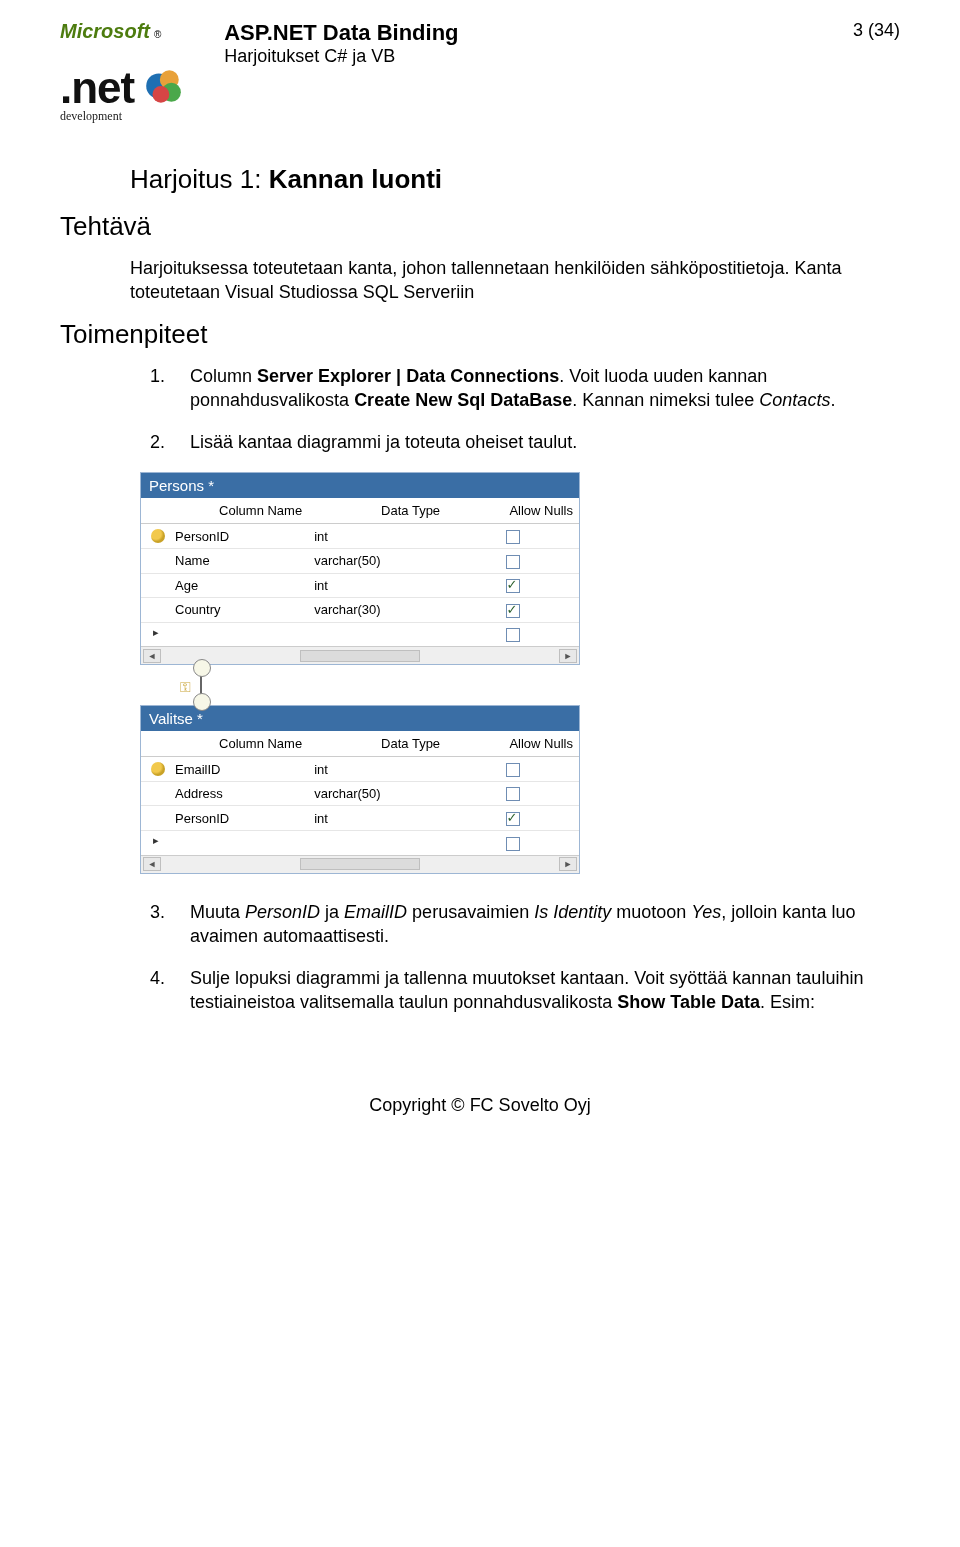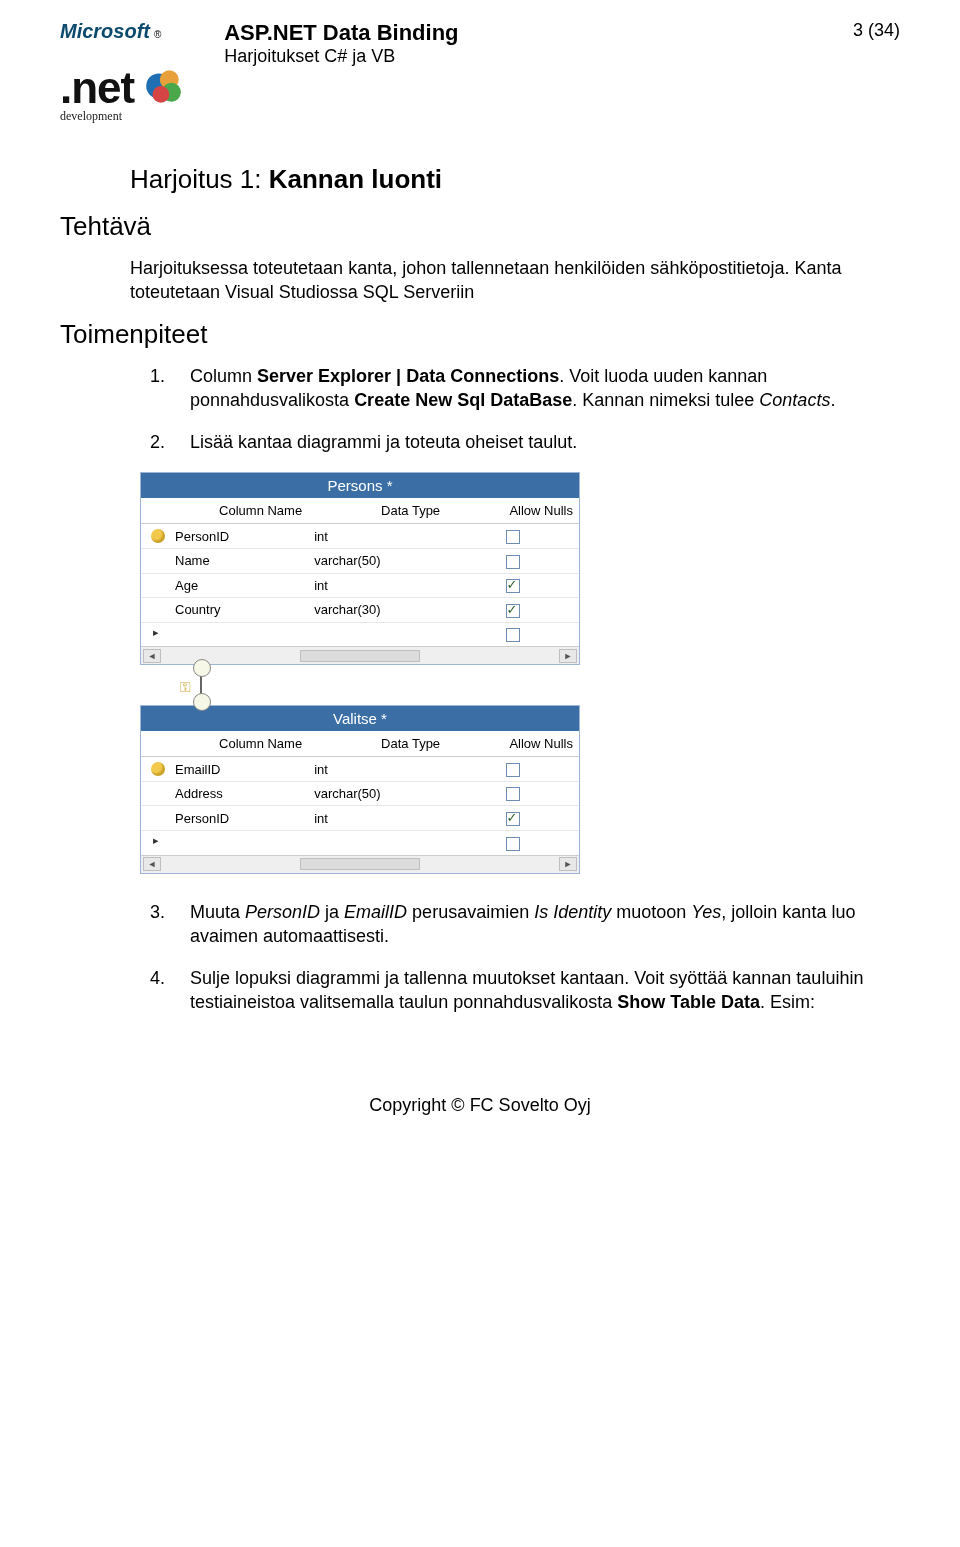--- a/index.html
+++ b/index.html
@@ -8,21 +8,21 @@
     background: #fff;
     color: #000;
     width: 960px;
     margin: 0 auto;
     position: relative;
     padding: 20px 60px 40px 60px;
   }
   .header-row { display: flex; align-items: flex-start; justify-content: space-between; margin-bottom: 40px; }
   .logo-block { display: flex; flex-direction: column; align-items: flex-start; }
   .ms-logo { display: flex; align-items: baseline; gap: 4px; }
-  .ms-text { font-family: Arial; font-size: 20px; font-weight: bold; font-style: italic; color: #0c4a6e; }
+  .ms-text { font-family: Arial; font-size: 20px; font-weight: bold; font-style: italic; color: #4d7c0f; }
   .reg { font-size: 10px; vertical-align: super; }
   .net-row { display: flex; align-items: center; gap: 8px; margin-top: 20px; }
   .net-text { font-size: 44px; font-weight: 900; color: #111; letter-spacing: -1px; }
   .net-icon svg { width: 42px; height: 42px; }
   .dev-text { font-family: Georgia, serif; font-size: 12px; color: #222; margin-top: -4px; }
   .center-head { text-align: left; flex: 1; margin-left: 40px; }
   .doc-title { font-size: 22px; font-weight: bold; }
   .doc-sub { font-size: 18px; }
   .page-num { font-size: 18px; color: #000; }
   .content { margin-left: 70px; margin-right: 20px; }
@@ -30,21 +30,21 @@
   .h1 .bold { font-weight: bold; }
   .h2 { font-size: 26px; margin: 14px 0 14px -70px; }
   .para { font-size: 18px; line-height: 1.35; margin-bottom: 10px; }
   .list { margin-left: 20px; }
   .list-item { display: flex; gap: 18px; font-size: 18px; line-height: 1.35; margin-bottom: 18px; }
   .list-num { min-width: 22px; }
   .bold { font-weight: bold; }
   .italic { font-style: italic; }
   .tables-wrap { margin: 10px 0 26px 10px; }
   .table-designer { width: 440px; border: 1px solid #9db6d4; background: #fff; font-size: 14px; color: #000; }
-  .td-title { background: #3a6ea5; color: #fff; padding: 4px 8px; font-weight: normal; font-size: 15px; text-align: center; }
+  .td-title { background: #3a6ea5; color: #fff; padding: 4px 8px; font-weight: normal; font-size: 15px; }
   .td-grid { width: 100%; border-collapse: collapse; }
   .td-grid th { font-weight: normal; padding: 5px 6px; text-align: right; font-size: 13px; background: #fff; border-bottom: 1px solid #ccc; }
   .td-grid td { padding: 4px 6px; font-size: 13px; border-top: 1px solid #e6e6e6; background: #fff; }
   .td-grid td.cname { text-align: left; padding-left: 34px; position: relative; }
   .td-grid td.dtype { text-align: left; }
   .td-grid td.allow { text-align: center; }
   .key-cell::before {
     content: "";
     position: absolute;
     left: 10px; top: 5px;

